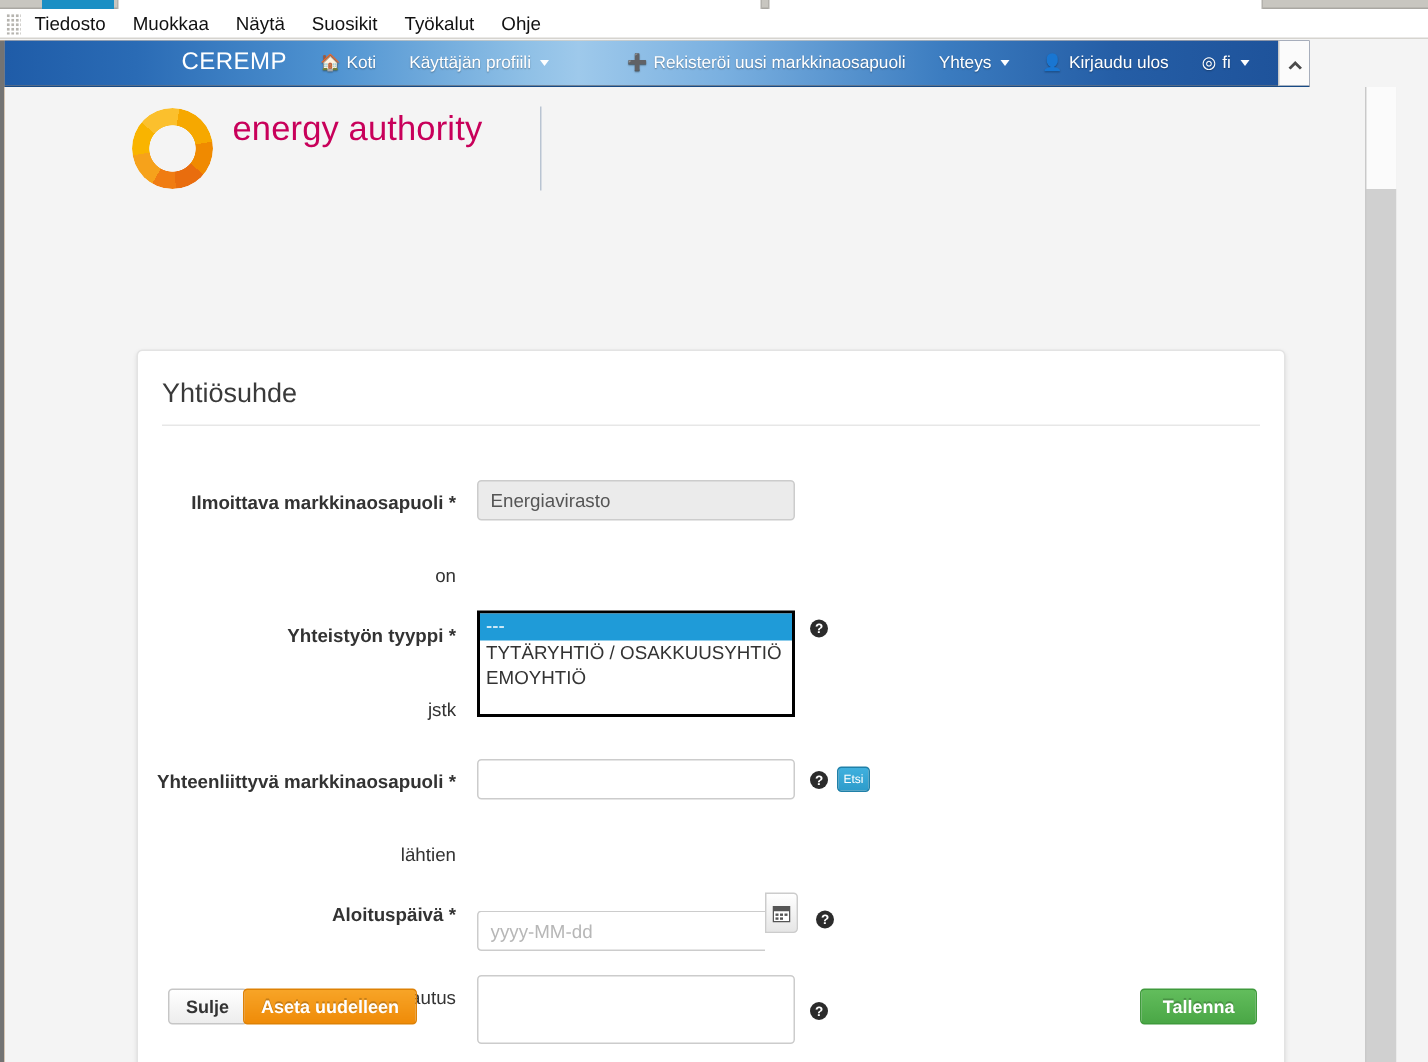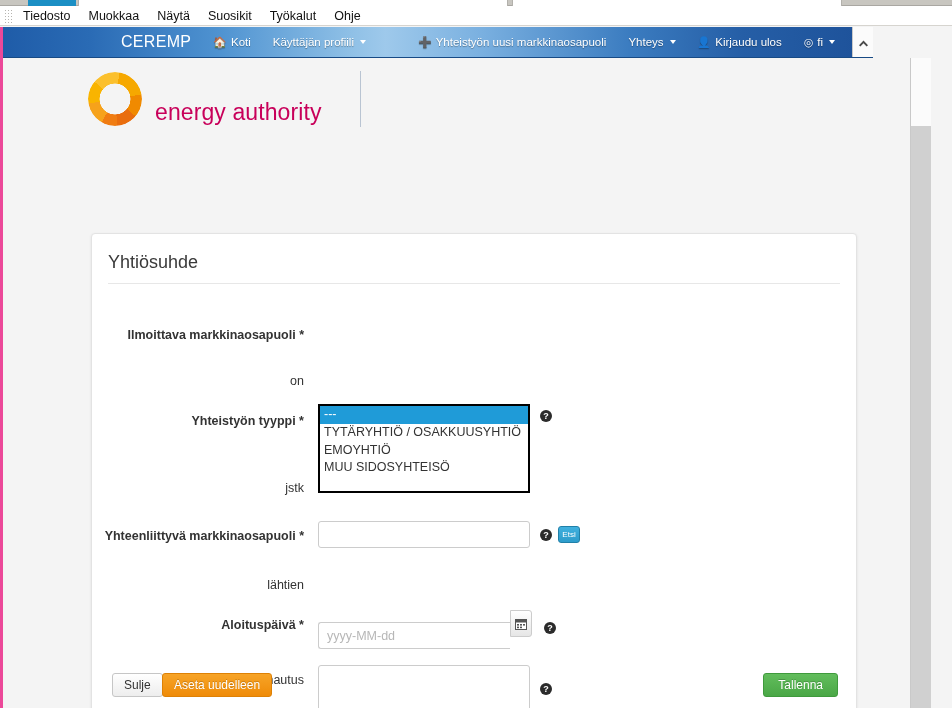--- a/index.html
+++ b/index.html
@@ -43,21 +43,21 @@
     font-size: 12.5px; color: #111;
     padding: 20px 7px; margin: 0 2px;
     cursor: default; white-space: nowrap;
   }
 
   
   #viewport {
     position: absolute; top: 27px; left: 0;
     width: 873px; height: 681px;
     background: #fdba74;
-    border-left: 3px solid #ec4899;
+    border-left: 3px solid #737373;
   }
 
   
   #topnav {
     position: relative;
     height: 31px;
     background: linear-gradient(to right,
        #1f5ca8 0%, #2a6bb5 10%,
        #4f93d1 25%, #8fc0e6 40%,
        #9ec9eb 44%,
@@ -120,21 +120,21 @@
     background:#fbfbfb;
   }
 
   
   #site-header {
     position:relative;
     height:82px;
     padding-left: 85px;
     display:flex; align-items:center;
   }
-  #ea-logo { display:flex; align-items:flex-end; gap:13px; }
+  #ea-logo { display:flex; align-items:flex-start; gap:13px; }
   #ea-mark {
     position: relative; width: 54px; height: 54px;
   }
   #ea-mark .ring {
     position:absolute; inset:0;
     border-radius:50%;
     background: conic-gradient(from 10deg,
       #f6a800 0deg, #f6a800 70deg,
       #f08a00 70deg, #f08a00 120deg,
       #e96d0e 120deg, #e96d0e 165deg,
@@ -278,22 +278,23 @@
   textarea.note {
     width:212px; height:46px;
     border:1px solid #ccc; border-radius:3px;
     resize:none; padding:4px 6px;
     font-family:"Liberation Sans", sans-serif;
     font-size:12.5px;
   }
 
   
   #card-footer {
-    position:absolute; left:0; right:0; bottom:18px;
+    position:absolute; left:0; right:0; bottom:32px;
     height:24px;
+    font-weight:bold;
   }
   .btn {
     height:24px; border-radius:3px;
     font-size:12px; line-height:1;
     display:inline-flex;align-items:center;justify-content:center;
     padding:0 11px; cursor:pointer;
     font-family:"Liberation Sans", sans-serif;
   }
   #btn-close {
     position:absolute; left:20px;
@@ -343,21 +344,21 @@
       <span>Koti</span>
     </a>
 
     <a class="nav-link">
       <span>Käyttäjän profiili</span>
       <span class="caret"></span>
     </a>
 
     <a class="nav-link spaced">
       <span class="navicon">➕</span>
-      <span>Yhteistyön uusi markkinaosapuoli</span>
+      <span>Rekisteröi uusi markkinaosapuoli</span>
     </a>
 
     <a class="nav-link">
       <span>Yhteys</span>
       <span class="caret"></span>
     </a>
 
     <a class="nav-link">
       <span class="navicon">👤</span>
       <span>Kirjaudu ulos</span>
@@ -396,35 +397,37 @@
       <div id="ceremp-logo">
       </div>
     </div>
 
     <div id="form-card">
       <div id="card-title">Yhtiösuhde</div>
       <div id="card-divider"></div>
 
       <div class="form-row" style="margin-top:36px;">
         <div class="form-label">Ilmoittava markkinaosapuoli *</div>
+        <div class="form-control">
+          <input class="txt readonly" type="text" readonly="" value="Energiavirasto" style="">
+        </div>
       </div>
 
       <div class="form-row" style="margin-top:22px;">
         <div class="form-label plain">on</div>
         <div class="form-control"></div>
       </div>
 
       <div class="form-row" style="margin-top:16px;">
         <div class="form-label">Yhteistyön tyyppi *</div>
         <div class="form-control" style="margin-top:-2px;">
           <div id="type-select-open">
             <div class="opt selected">---</div>
             <div class="opt">TYTÄRYHTIÖ / OSAKKUUSYHTIÖ</div>
             <div class="opt">EMOYHTIÖ</div>
-            <div class="opt">MUU SIDOSYHTEISÖ</div>
             <div class="opt filler"></div>
           </div>
           <span class="help-icon" style="left:222px; top:6px;">?</span>
         </div>
       </div>
 
       <div class="form-row" style="margin-top:-20px;">
         <div class="form-label plain">jstk</div>
         <div class="form-control"></div>
       </div>

